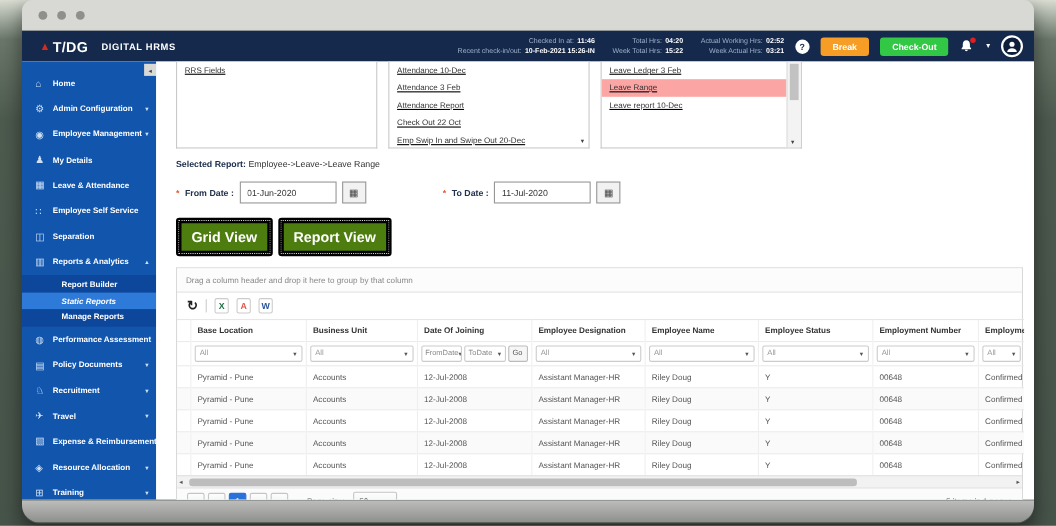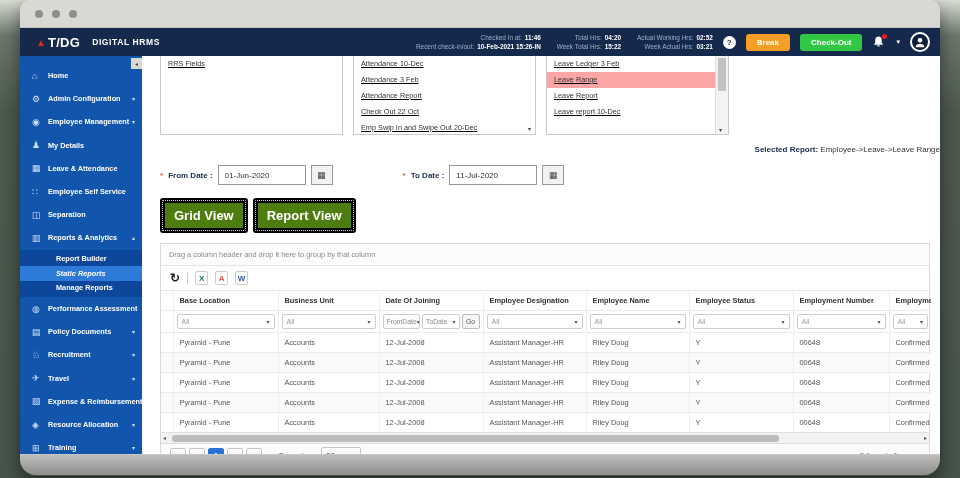--- a/index.html
+++ b/index.html
@@ -54,21 +54,21 @@
   .listbox { width:183px; height:79px; border:1px solid #c9c9c9; border-top:none;
     position:relative; overflow:hidden; background:#fff; }
   .listbox.has-bar .lb-inner { margin-right:13px; }
   .lb-item { font-size:7.3px; color:#333; padding:3px 7px; line-height:10px; white-space:nowrap; overflow:hidden; }
   .lb-item.selected { background:#fca5a5; }
   .lb-arrow { position:absolute; right:4px; bottom:2px; font-size:6px; color:#444; }
   .lb-scrollbar { position:absolute; top:0; right:0; bottom:0; width:13px; background:#f3f3f3; border-left:1px solid #ddd; }
   .lb-thumb { position:absolute; top:2px; left:2px; right:2px; height:42%; background:#c2c2c2; }
   .lb-sb-arrow { position:absolute; bottom:1px; left:3px; font-size:6px; color:#444; }
 
-  .selected-report { margin:10px 0 0 18px; font-size:8px; color:#333;text-align:right; }
+  .selected-report { margin:10px 0 0 18px; font-size:8px; color:#333; }
   .selected-report b { color:#1a2b4a; }
 
   .dates-row { margin:11px 0 0 18px; display:flex; align-items:center; gap:70px; }
   .date-group { display:flex; align-items:center; gap:5px; }
   .req-star { color:#e0572f; font-size:8px; font-weight:bold; }
   .date-label { font-size:8px; font-weight:bold; color:#23324e; }
   .date-input { width:88px; height:20px; border:1px solid #979797; font-size:8px; color:#333;
     padding:0 6px; font-family:"Liberation Sans", sans-serif; }
   .cal-btn { width:22px; height:20px; border:1px solid #979797; background:#f2f2f2; font-size:9px;
     color:#444; display:flex; align-items:center; justify-content:center; }
@@ -283,21 +283,20 @@
               <div class="lb-item">Attendance Report</div>
               <div class="lb-item">Check Out 22 Oct</div>
               <div class="lb-item">Emp Swip In and Swipe Out 20-Dec</div>
             </div>
             <span class="lb-arrow">▾</span>
           </div>
           <div class="listbox has-bar">
             <div class="lb-inner">
               <div class="lb-item">Leave Ledger 3 Feb</div>
               <div class="lb-item selected">Leave Range</div>
-              <div class="lb-item">Leave Report</div>
               <div class="lb-item">Leave report 10-Dec</div>
             </div>
             <div class="lb-scrollbar">
               <div class="lb-thumb"></div>
               <span class="lb-sb-arrow">▾</span>
             </div>
           </div>
         </div>
 
       <div class="selected-report">

